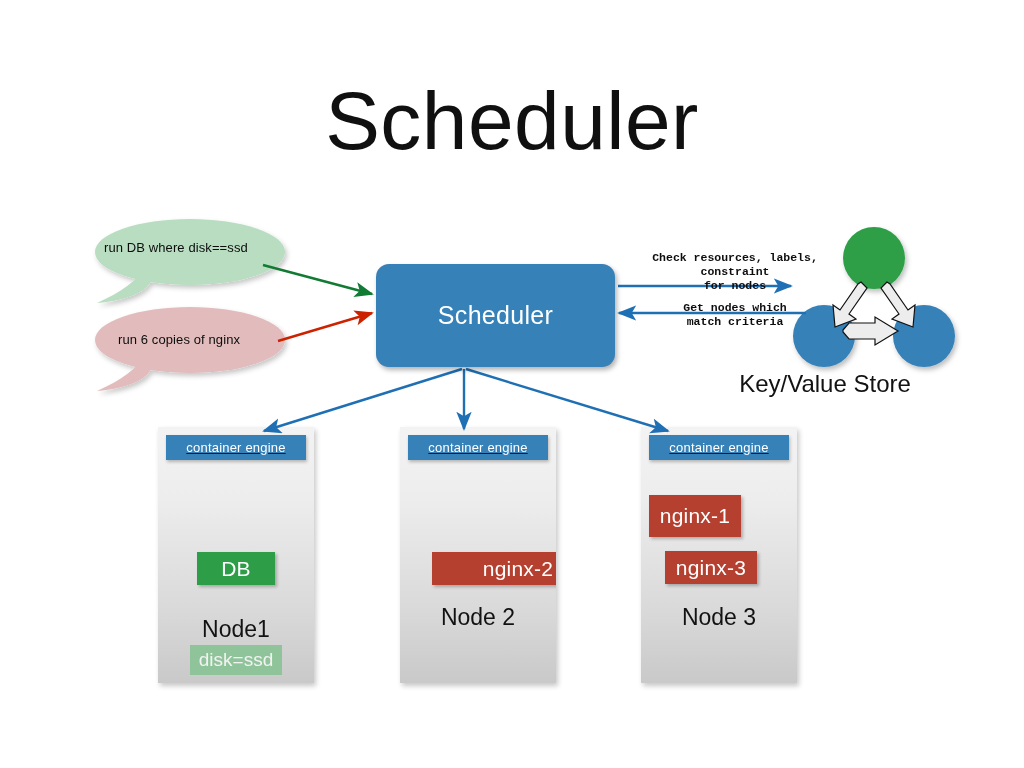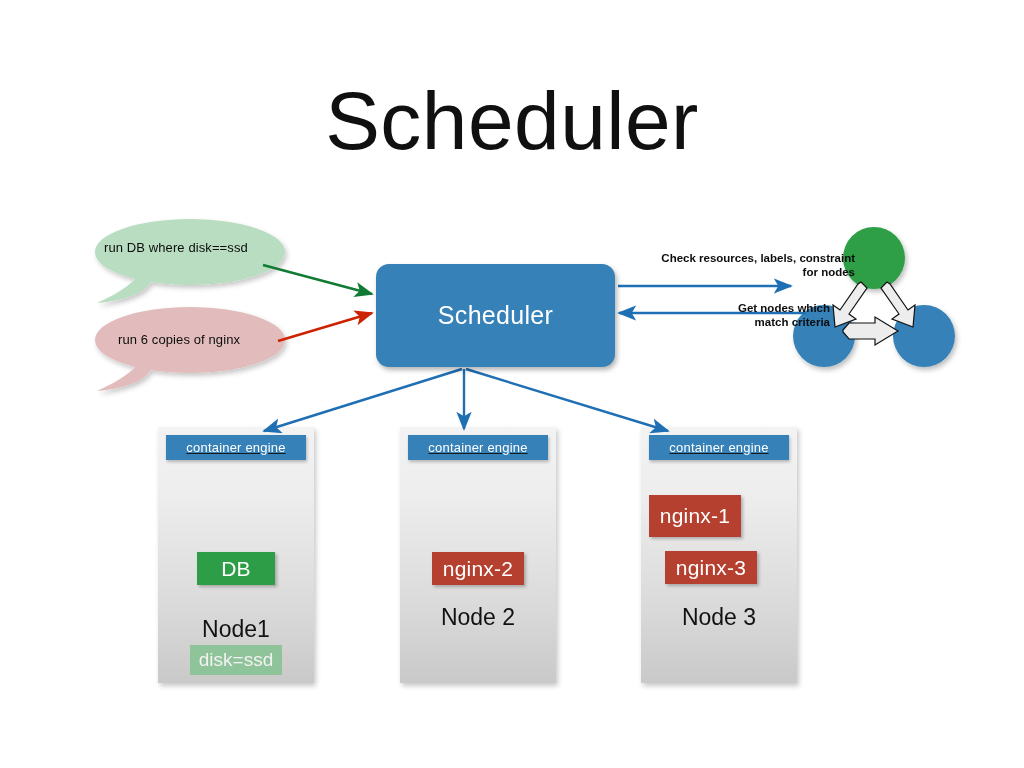--- a/index.html
+++ b/index.html
@@ -86,23 +86,24 @@
     letter-spacing: 0.3px;
   }
 
   
   .kv-caption {
     position: absolute;
     z-index: 8;
     font-size: 11.5px;
     font-weight: bold;
     color: #0d0d0d;
-    text-align: right;
+    text-align: center;
     line-height: 14px;
     white-space: pre-line;
+    font-family: Liberation Mono, monospace;
   }
   #caption-check { left: 615px; top: 251px; width: 240px; }
   #caption-get   { left: 640px; top: 301px; width: 190px; }
 
   
   #kv-store-label {
     position: absolute;
     left: 700px;
     top: 370px;
     width: 250px;
@@ -170,21 +171,21 @@
     box-shadow: 2px 2px 3px rgba(0,0,0,0.25);
     color: #ffffff;
     font-size: 21px;
     font-weight: 300;
     letter-spacing: 0.2px;
   }
   .chip-green { background: #2d9e47; }
   .chip-red   { background: #b6402f; }
 
   #chip-db      { left: 39px; top: 125px; width: 78px; height: 33px; }
-  #chip-nginx2  { left: 32px; top: 125px; width: 92px; height: 33px; }
+  #chip-nginx2  { left: 32px; top: 125px; width: 92px; height: 33px; padding-left: 40px; }
   #chip-nginx1  { left: 8px; top: 68px;  width: 92px; height: 42px; }
   #chip-nginx3  { left: 24px; top: 124px; width: 92px; height: 33px; }
 
   #label-disk-ssd {
     position: absolute;
     left: 32px;
     top: 218px;
     width: 92px;
     height: 30px;
     background: #8fc49a;
@@ -244,20 +245,21 @@
       <path d="M 843 330 L 849 323 L 875 323 L 875 317 L 898 331 L 875 345 L 875 339 L 849 339 L 843 332 Z"></path>
     </g>
   </svg>
 
   <div id="caption-check" class="kv-caption">Check resources, labels, constraint
 for nodes</div>
 
   <div id="caption-get" class="kv-caption">Get nodes which
 match criteria</div>
 
+  <div id="kv-store-label">Key/Value Store</div>
 
   <div id="scheduler-box">
     <span id="scheduler-label">Scheduler</span>
   </div>
 
   <svg id="arrow-layer" class="svg-layer" viewBox="0 0 1024 768">
     <defs>
       <marker id="ah-green" markerWidth="9" markerHeight="9" refX="7.2" refY="3.2" orient="auto" markerUnits="strokeWidth">
         <path d="M0,0 L8,3.2 L0,6.4 L1.9,3.2 Z" fill="#117a33"></path>
       </marker>

